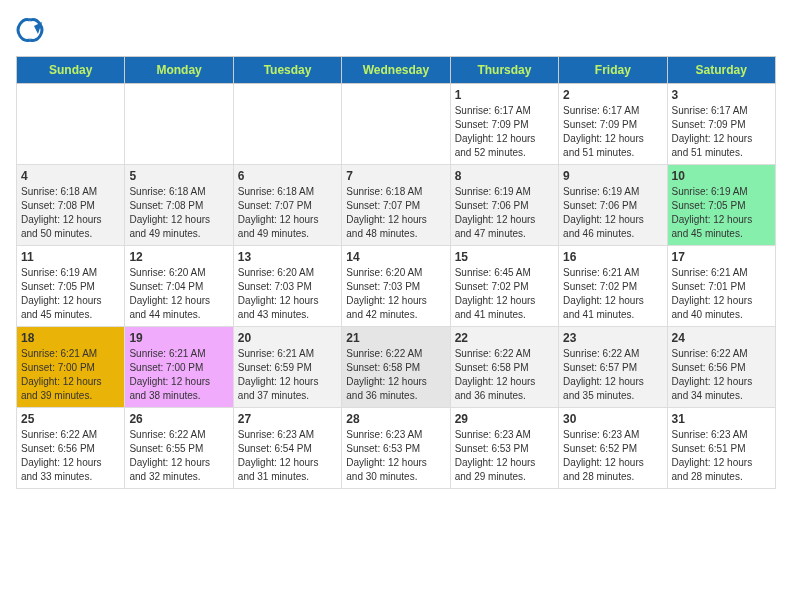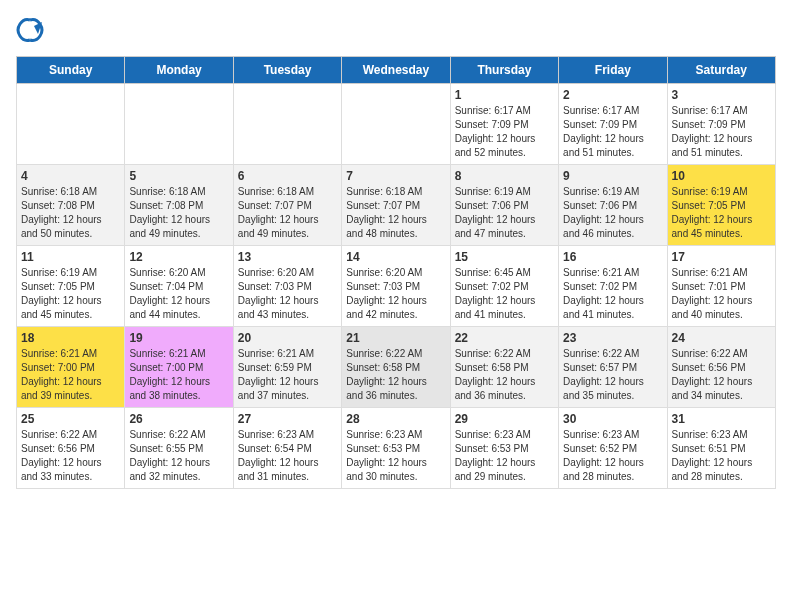--- a/index.html
+++ b/index.html
@@ -46,21 +46,21 @@
       font-size: 15px;
       color: #555;
     }
     table {
       width: 100%;
       border-collapse: collapse;
       table-layout: fixed;
     }
     thead tr th {
       background: #1a6bb5;
-      color: #ffffff;
+      color: #bef264;
       font-size: 12px;
       font-weight: bold;
       padding: 6px 4px;
       text-align: center;
       border: 1px solid #ccc;
     }
     tbody tr td {
       vertical-align: top;
       border: 1px solid #ddd;
       padding: 4px;
@@ -184,21 +184,21 @@
 Daylight: 12 hours
 and 47 minutes.</div>
         </td>
         <td style="background: rgb(242, 242, 242);">
           <span class="day-number">9</span>
           <div class="day-info">Sunrise: 6:19 AM
 Sunset: 7:06 PM
 Daylight: 12 hours
 and 46 minutes.</div>
         </td>
-        <td style="background: #fde047;">
+        <td style="background: #86efac;">
           <span class="day-number">10</span>
           <div class="day-info">Sunrise: 6:19 AM
 Sunset: 7:05 PM
 Daylight: 12 hours
 and 45 minutes.</div>
         </td>
       </tr>
       <tr>
         <td>
           <span class="day-number">11</span>
@@ -244,21 +244,21 @@
         </td>
         <td>
           <span class="day-number">17</span>
           <div class="day-info">Sunrise: 6:21 AM
 Sunset: 7:01 PM
 Daylight: 12 hours
 and 40 minutes.</div>
         </td>
       </tr>
       <tr>
-        <td style="background: #fde047;">
+        <td style="background: #eab308;">
           <span class="day-number">18</span>
           <div class="day-info">Sunrise: 6:21 AM
 Sunset: 7:00 PM
 Daylight: 12 hours
 and 39 minutes.</div>
         </td>
         <td style="background: #f0abfc;">
           <span class="day-number">19</span>
           <div class="day-info">Sunrise: 6:21 AM
 Sunset: 7:00 PM

